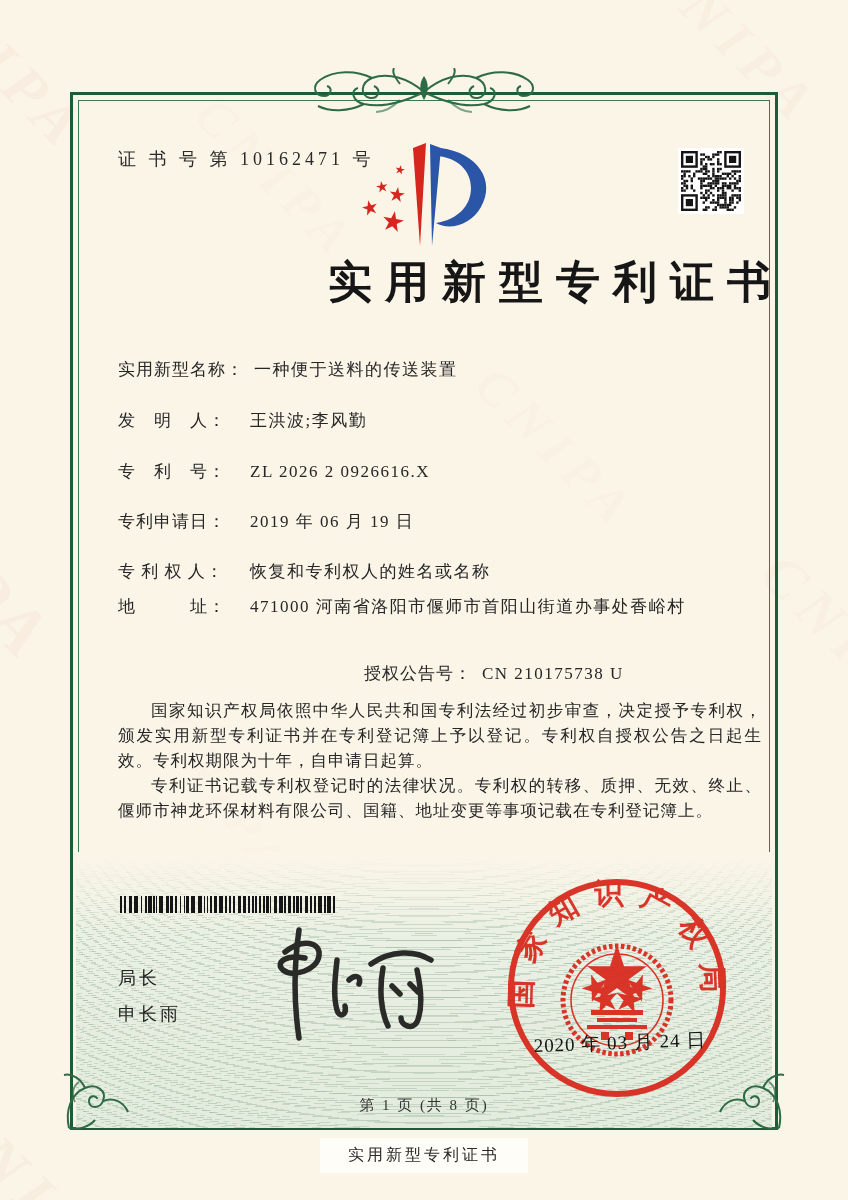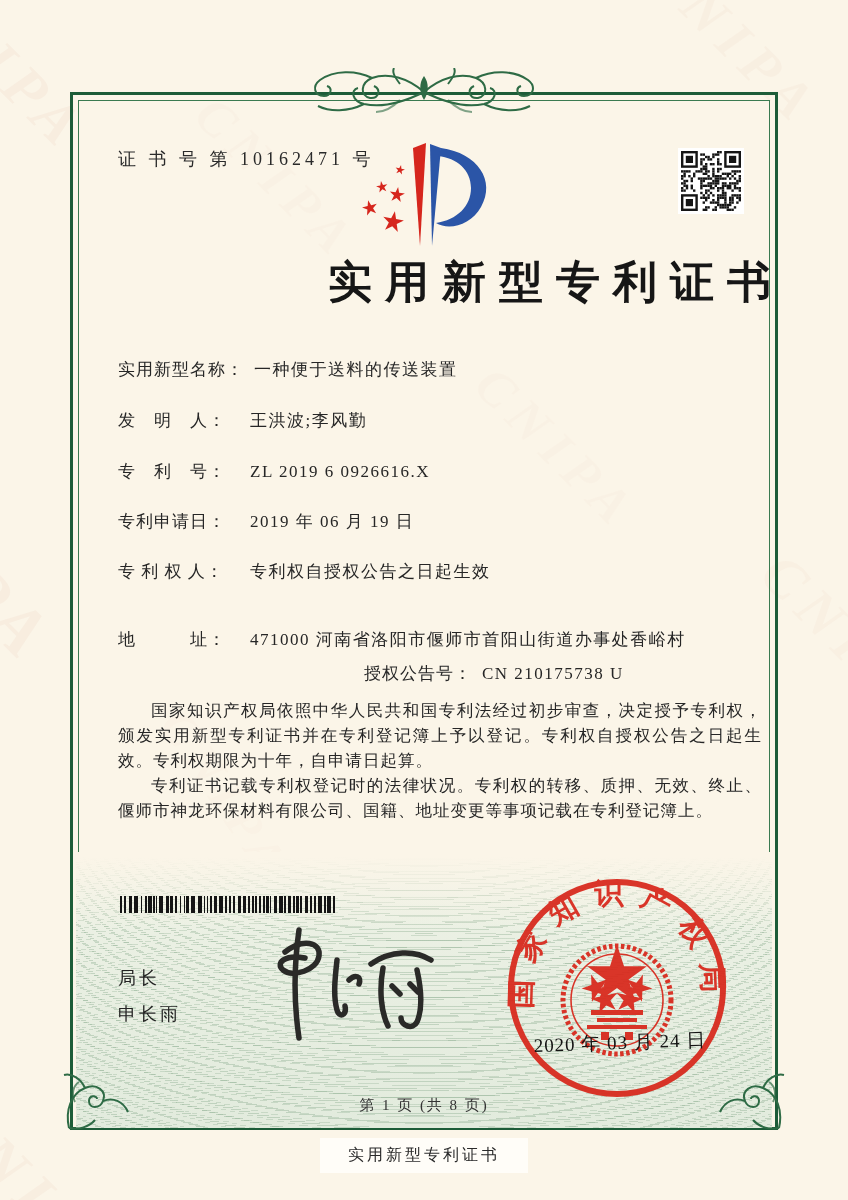--- a/index.html
+++ b/index.html
@@ -397,29 +397,29 @@
 
 <div class="abs title">实用新型专利证书</div>
 
 <div class="abs field-row" style="top:358px">
   <span class="field-label">实用新型名称：</span><span class="field-value">一种便于送料的传送装置</span>
 </div>
 <div class="abs field-row" style="top:409px">
   <span class="field-label">发　明　人：</span><span class="field-value">王洪波;李风勤</span>
 </div>
 <div class="abs field-row" style="top:460px">
-  <span class="field-label">专　利　号：</span><span class="field-value">ZL 2019 6 0926616.X</span>
+  <span class="field-label">专　利　号：</span><span class="field-value">ZL 2026 2 0926616.X</span>
 </div>
 <div class="abs field-row" style="top:510px">
   <span class="field-label">专利申请日：</span><span class="field-value">2019 年 06 月 19 日</span>
 </div>
 <div class="abs field-row" style="top:560px">
-  <span class="field-label">专 利 权 人：</span><span class="field-value">专利权自授权公告之日起生效</span>
-</div>
-<div class="abs field-row" style="top:628px">
+  <span class="field-label">专 利 权 人：</span><span class="field-value">恢复和专利权人的姓名或名称</span>
+</div>
+<div class="abs field-row" style="top:595px">
   <span class="field-label">地　　　址：</span><span class="field-value">471000  河南省洛阳市偃师市首阳山街道办事处香峪村</span>
 </div>
 <div class="abs field-row" style="top:662px;position:absolute">
   <span class="grant-right">
     <span class="field-label">授权公告号：</span><span class="field-value">CN 210175738 U</span>
   </span>
 </div>
 
 <div class="abs body-text">
   <p>国家知识产权局依照中华人民共和国专利法经过初步审查，决定授予专利权，颁发实用新型专利证书并在专利登记簿上予以登记。专利权自授权公告之日起生效。专利权期限为十年，自申请日起算。</p>

